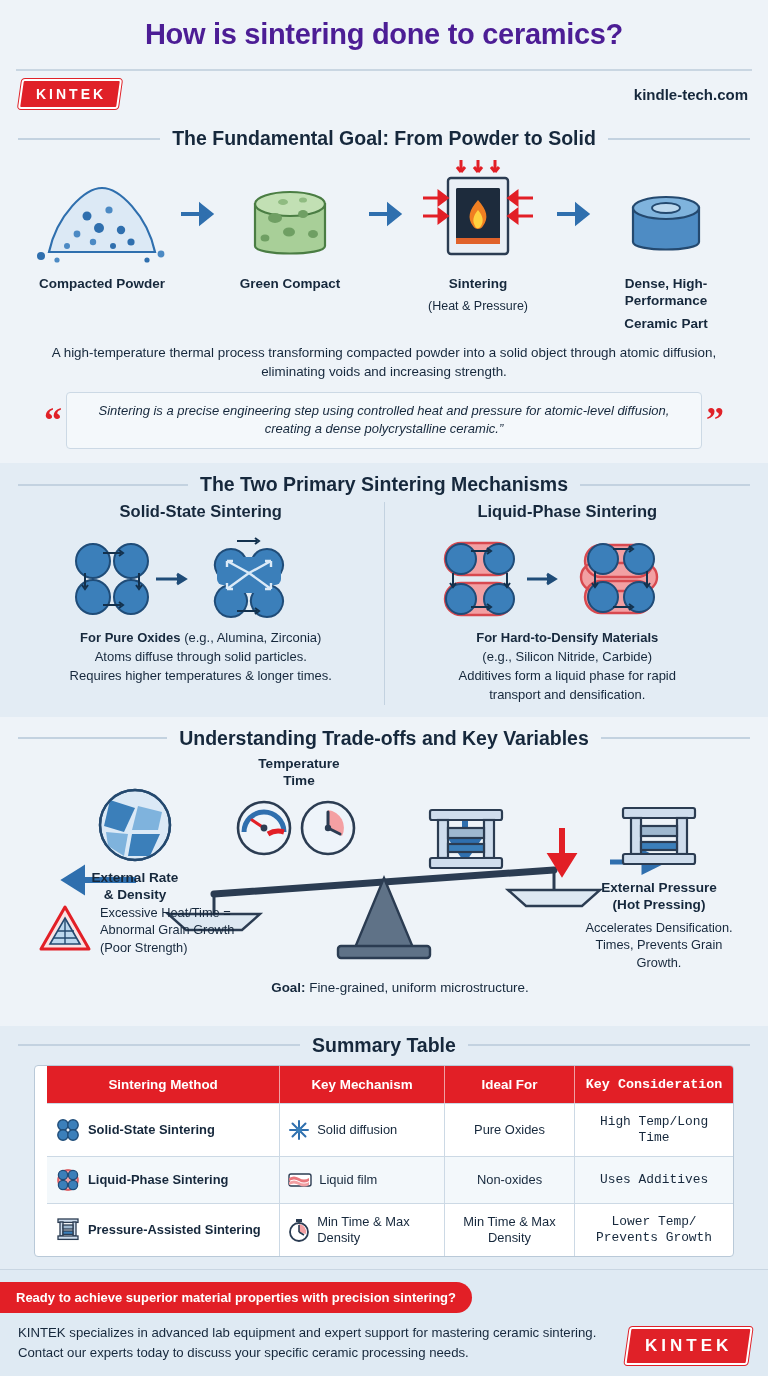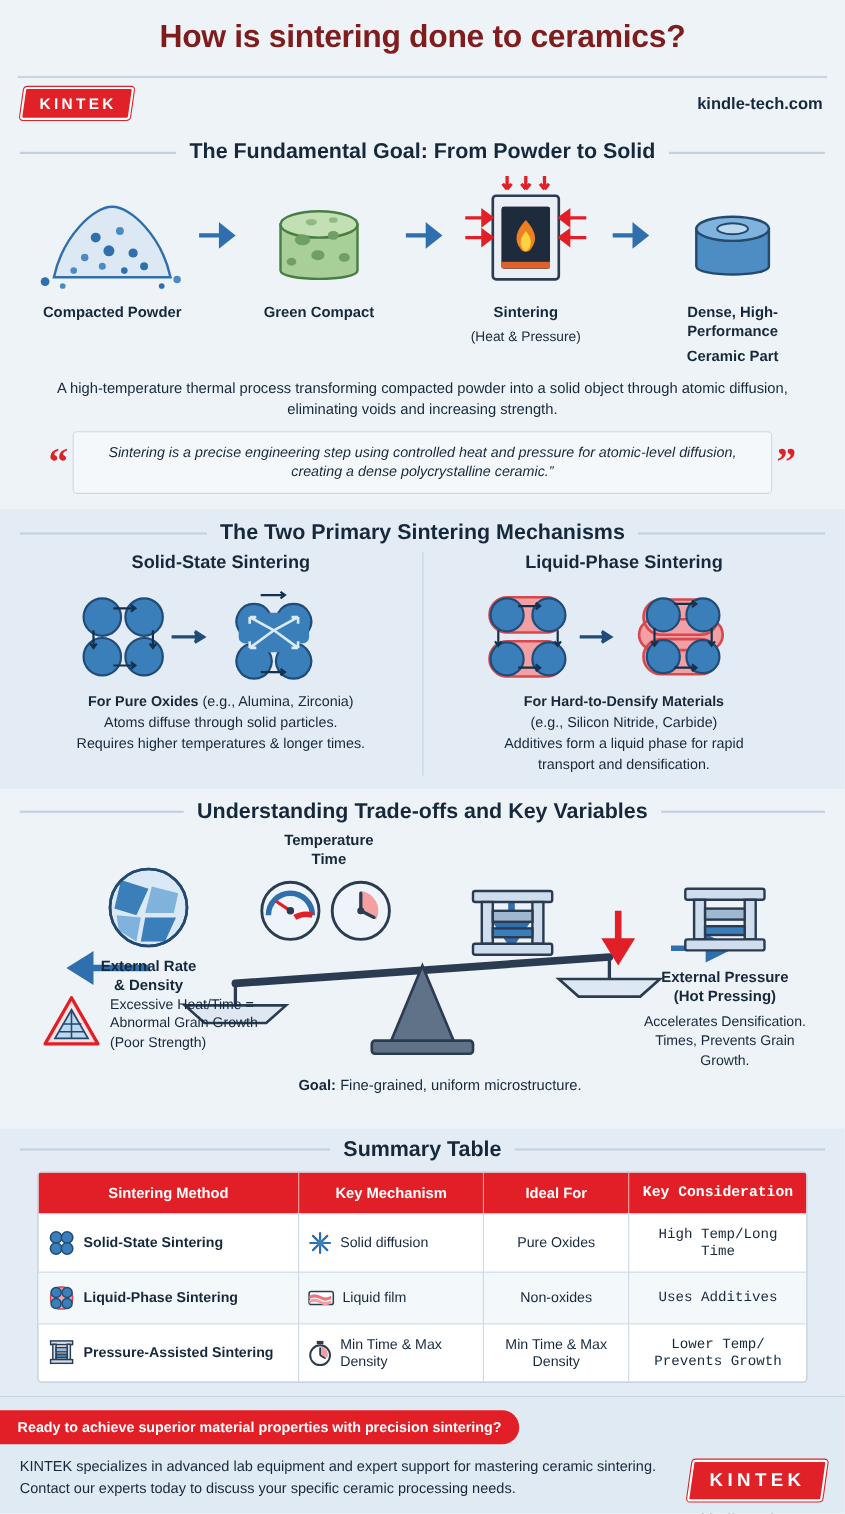--- a/index.html
+++ b/index.html
@@ -21,21 +21,21 @@
   
   .header {
     background: #eef3f8;
     padding: 18px 24px 6px 24px;
     text-align: center;
   }
   .title {
     font-size: 29px;
     font-weight: bold;
     letter-spacing: -0.3px;
-    color: #7f1d1d;
+    color: #4c1d95;
   }
   .header-rule {
     height: 2px;
     background: #c9d6e2;
     margin: 12px 16px 8px 16px;
   }
   .brandbar {
     display: flex;
     align-items: center;
     justify-content: space-between;
@@ -144,20 +144,21 @@
   .to-title { font-size: 13.6px; font-weight: bold; line-height: 1.25; }
   .to-body { font-size: 12.8px; line-height: 1.4; }
 
   
   .table {
     margin: 8px 16px 0 16px;
     border: 1px solid #b9c9d8;
     border-radius: 4px;
     overflow: hidden;
     background: #fff;
+    padding-left: 12px;
   }
   .tr { display: flex; }
   .th {
     background: #e21f26;
     color: #fff;
     font-weight: bold;
     font-size: 13.4px;
     padding: 11px 6px;
     text-align: center;
     border-right: 1px solid #f0a0a3;

